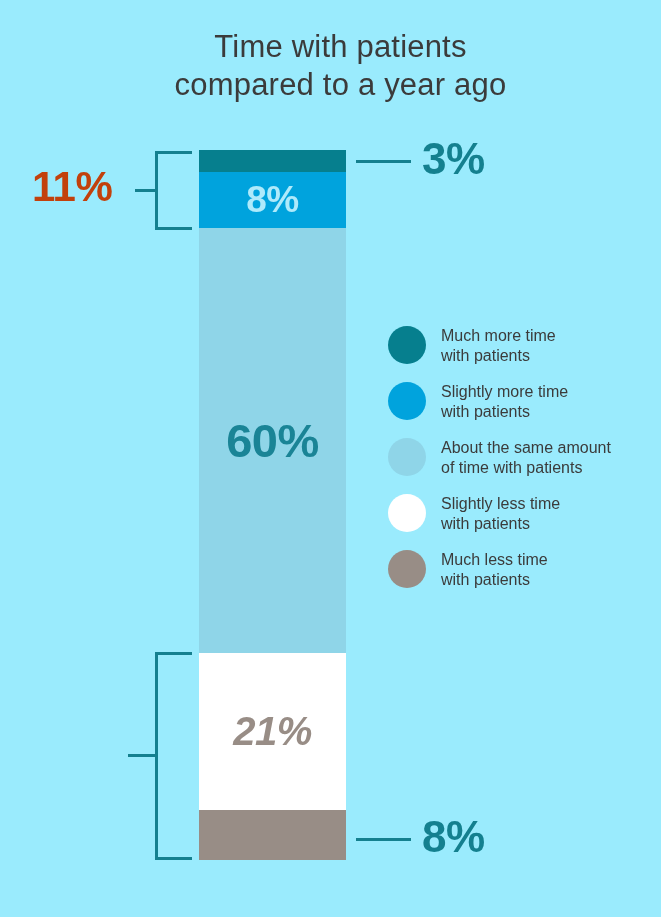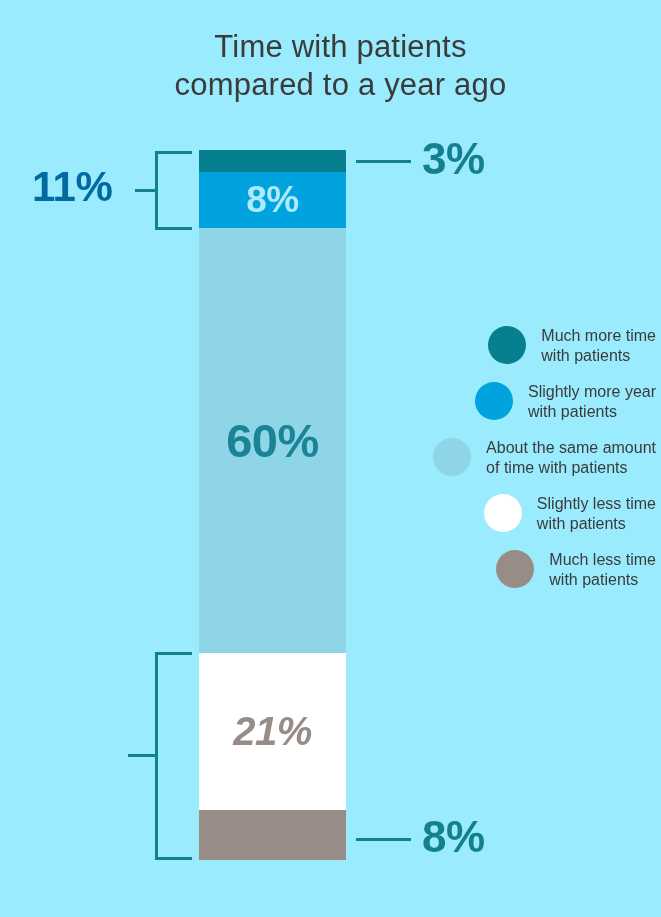--- a/index.html
+++ b/index.html
@@ -80,21 +80,21 @@
   .bracket-stem {
     position: absolute;
     height: 3px;
     background: #14808f;
   }
   .stem-top    { left: 135px; top: 189px; width: 22px; }
   .stem-bottom { left: 128px; top: 754px; width: 30px; }
 
   .bracket-label {
     position: absolute;
-    color: #0369a1;
+    color: #c2410c;
     font-size: 42px;
     font-weight: bold;
     letter-spacing: -0.5px;
     white-space: nowrap;
   }
   .label-11 { left: 32px;  top: 163px; }
   .label-29 { left: 17px;  top: 727px; font-size: 45px; }
 
   
   .callout-line {
@@ -122,21 +122,20 @@
     left: 388px;
     top: 325px;
     width: 268px;
   }
   .legend-item {
     position: relative;
     display: flex;
     align-items: flex-start;
     margin-bottom: 14px;
     min-height: 42px;
-    justify-content: flex-end;
   }
   .legend-dot {
     flex: 0 0 auto;
     width: 38px;
     height: 38px;
     border-radius: 50%;
     margin-right: 15px;
     margin-top: 1px;
   }
   .legend-text {
@@ -187,21 +186,21 @@
   <div class="legend">
 
     <div class="legend-item">
       <span class="legend-dot" style="background:#067f8e"></span>
       <span class="legend-text">Much more time
 with patients</span>
     </div>
 
     <div class="legend-item">
       <span class="legend-dot" style="background:#00a3dd"></span>
-      <span class="legend-text">Slightly more year
+      <span class="legend-text">Slightly more time
 with patients</span>
     </div>
 
     <div class="legend-item">
       <span class="legend-dot" style="background:#8fd5e8"></span>
       <span class="legend-text">About the same amount
 of time with patients</span>
     </div>
 
     <div class="legend-item">

